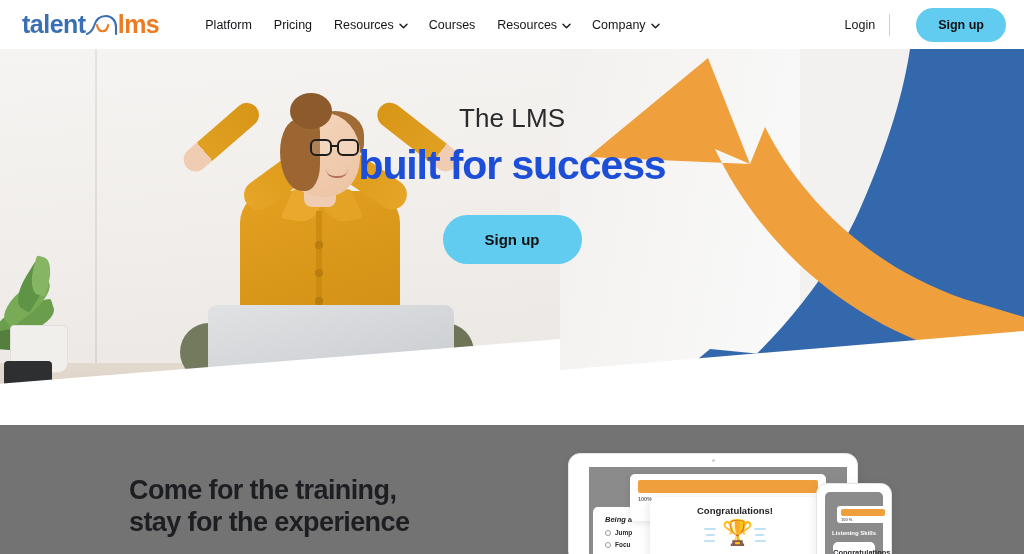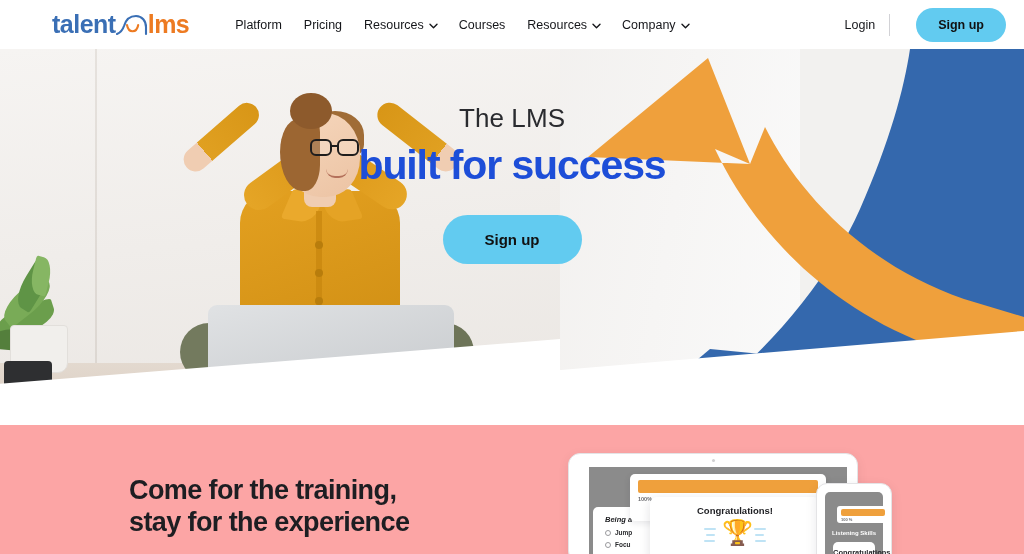--- a/index.html
+++ b/index.html
@@ -9,21 +9,21 @@
     font-family:"Liberation Sans", sans-serif;
     background:#ffffff; color:#1b1b1f;
     -webkit-font-smoothing:antialiased;
   }
   .page { position:relative; width:1024px; height:554px; overflow:hidden; background:#fff; }
 
   
   .navbar {
     position:absolute; top:0; left:0; width:1024px; height:49px;
     background:#ffffff; display:flex; align-items:center;
-    padding:0 18px 0 52px; z-index:40;
+    padding:0 18px 0 22px; z-index:40;
   }
   .logo { display:flex; align-items:center; gap:0px; margin-right:24px; cursor:pointer; }
   .logo-talent { font-size:25px; font-weight:700; color:#3a6fb5; letter-spacing:-0.5px; }
   .logo-cloud { position:relative; width:34px; height:24px; margin:0 -1px 0 -1px; }
   .logo-lms { font-size:25px; font-weight:700; color:#ed7b22; letter-spacing:-0.5px; }
 
   .nav-links { display:flex; align-items:center; gap:22px; margin-left:22px; }
   .nav-link {
     font-size:12.5px; color:#15161a; font-weight:400;
     display:flex; align-items:flex-end; gap:5px; cursor:pointer; white-space:nowrap;
@@ -157,21 +157,21 @@
   .hero-copy-inner { position:absolute; left:262px; top:0; width:500px; text-align:center; pointer-events:auto; }
   .hero-eyebrow { margin-top:54px; font-size:26px; font-weight:400; color:#2a2b2f; letter-spacing:.1px; }
   .hero-title { margin-top:10px; font-size:41px; font-weight:700; color:#1d4ed8; letter-spacing:-1.1px; line-height:1.05; }
   .hero-sub { margin-top:26px; font-size:14.5px; line-height:1.55; color:#2e2f33; }
   .btn-signup-hero {
     margin-top:28px; display:inline-block; font-size:15px; font-weight:700; color:#111;
     background:#62cbf0; border:none; border-radius:30px; padding:16px 42px; cursor:pointer;
   }
 
   
-  .sec2 { position:absolute; top:425px; left:0; width:1024px; height:129px; background:#fca5a5; z-index:25; }
+  .sec2 { position:absolute; top:425px; left:0; width:1024px; height:129px; background:#737373; z-index:25; }
   .sec2-left { position:absolute; left:129px; top:50px; width:400px; }
   .sec2-h { font-size:27px; font-weight:700; color:#1d1e22; line-height:1.17; letter-spacing:-.6px; }
 
   
   .devices { position:absolute; left:568px; top:28px; width:340px; height:101px; }
   .tablet {
     position:absolute; left:0; top:0; width:290px; height:110px;
     background:#fff; border:1.6px solid #e4e4e6; border-radius:12px; overflow:hidden;
     box-shadow:0 3px 12px rgba(20,20,40,.07);
   }

